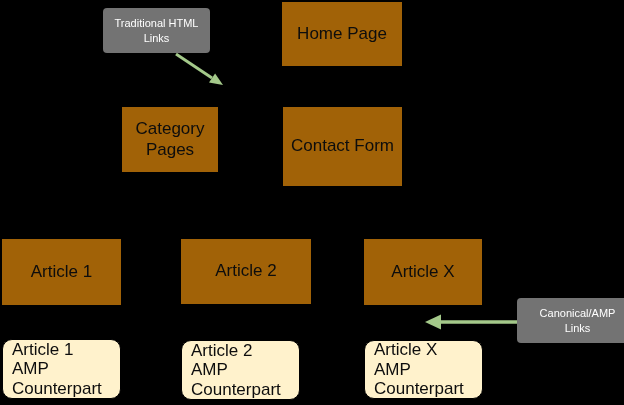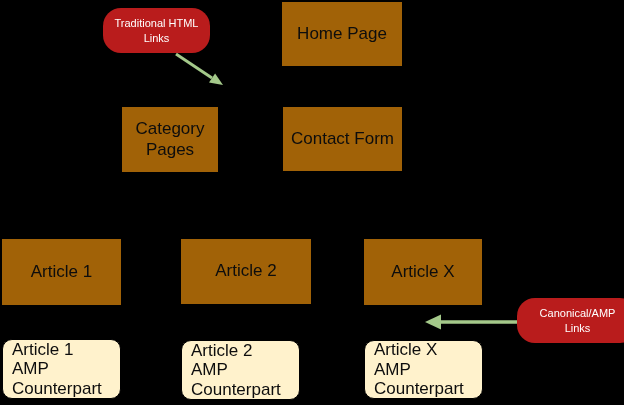--- a/index.html
+++ b/index.html
@@ -36,23 +36,23 @@
     border-radius: 10px;
     justify-content: flex-start;
     text-align: left;
     padding: 2px 9px;
     font-size: 17px;
     line-height: 1.15;
   }
   .glabel {
     position: absolute;
     box-sizing: border-box;
-    background: #b91c1c;
+    background: #737373;
     color: #ffffff;
-    border-radius: 18px;
+    border-radius: 4px;
     display: flex;
     align-items: center;
     justify-content: center;
     text-align: center;
     font-size: 11px;
     line-height: 1.3;
     white-space: pre-line;
     padding: 2px 6px;
   }
 </style>
@@ -70,21 +70,21 @@
       <line x1="441" y1="322" x2="517" y2="322" stroke="#a4c98a" stroke-width="3.5"></line>
       <polygon points="425,322 441,314.5 441,329.5" fill="#a4c98a"></polygon>
     </g>
   </svg>
 
   <div class="node blue" style="left:282px; top:2px; width:120px; height:64px;">Home Page</div>
 
   <div class="node blue" style="left:122px; top:107px; width:96px; height:65px;">Category
 Pages</div>
 
-  <div class="node blue" style="left:283px; top:107px; width:119px; height:64px;">Contact Form</div>
+  <div class="node blue" style="left:283px; top:107px; width:119px; height:79px;">Contact Form</div>
 
 
   <div class="node blue" style="left:2px; top:239px; width:119px; height:66px;">Article 1</div>
 
   <div class="node blue" style="left:181px; top:239px; width:130px; height:65px;">Article 2</div>
 
   <div class="node blue" style="left:364px; top:239px; width:118px; height:66px;">Article X</div>
 
   <div class="node amp" style="left:2px; top:339px; width:119px; height:60px;">Article 1
 AMP

